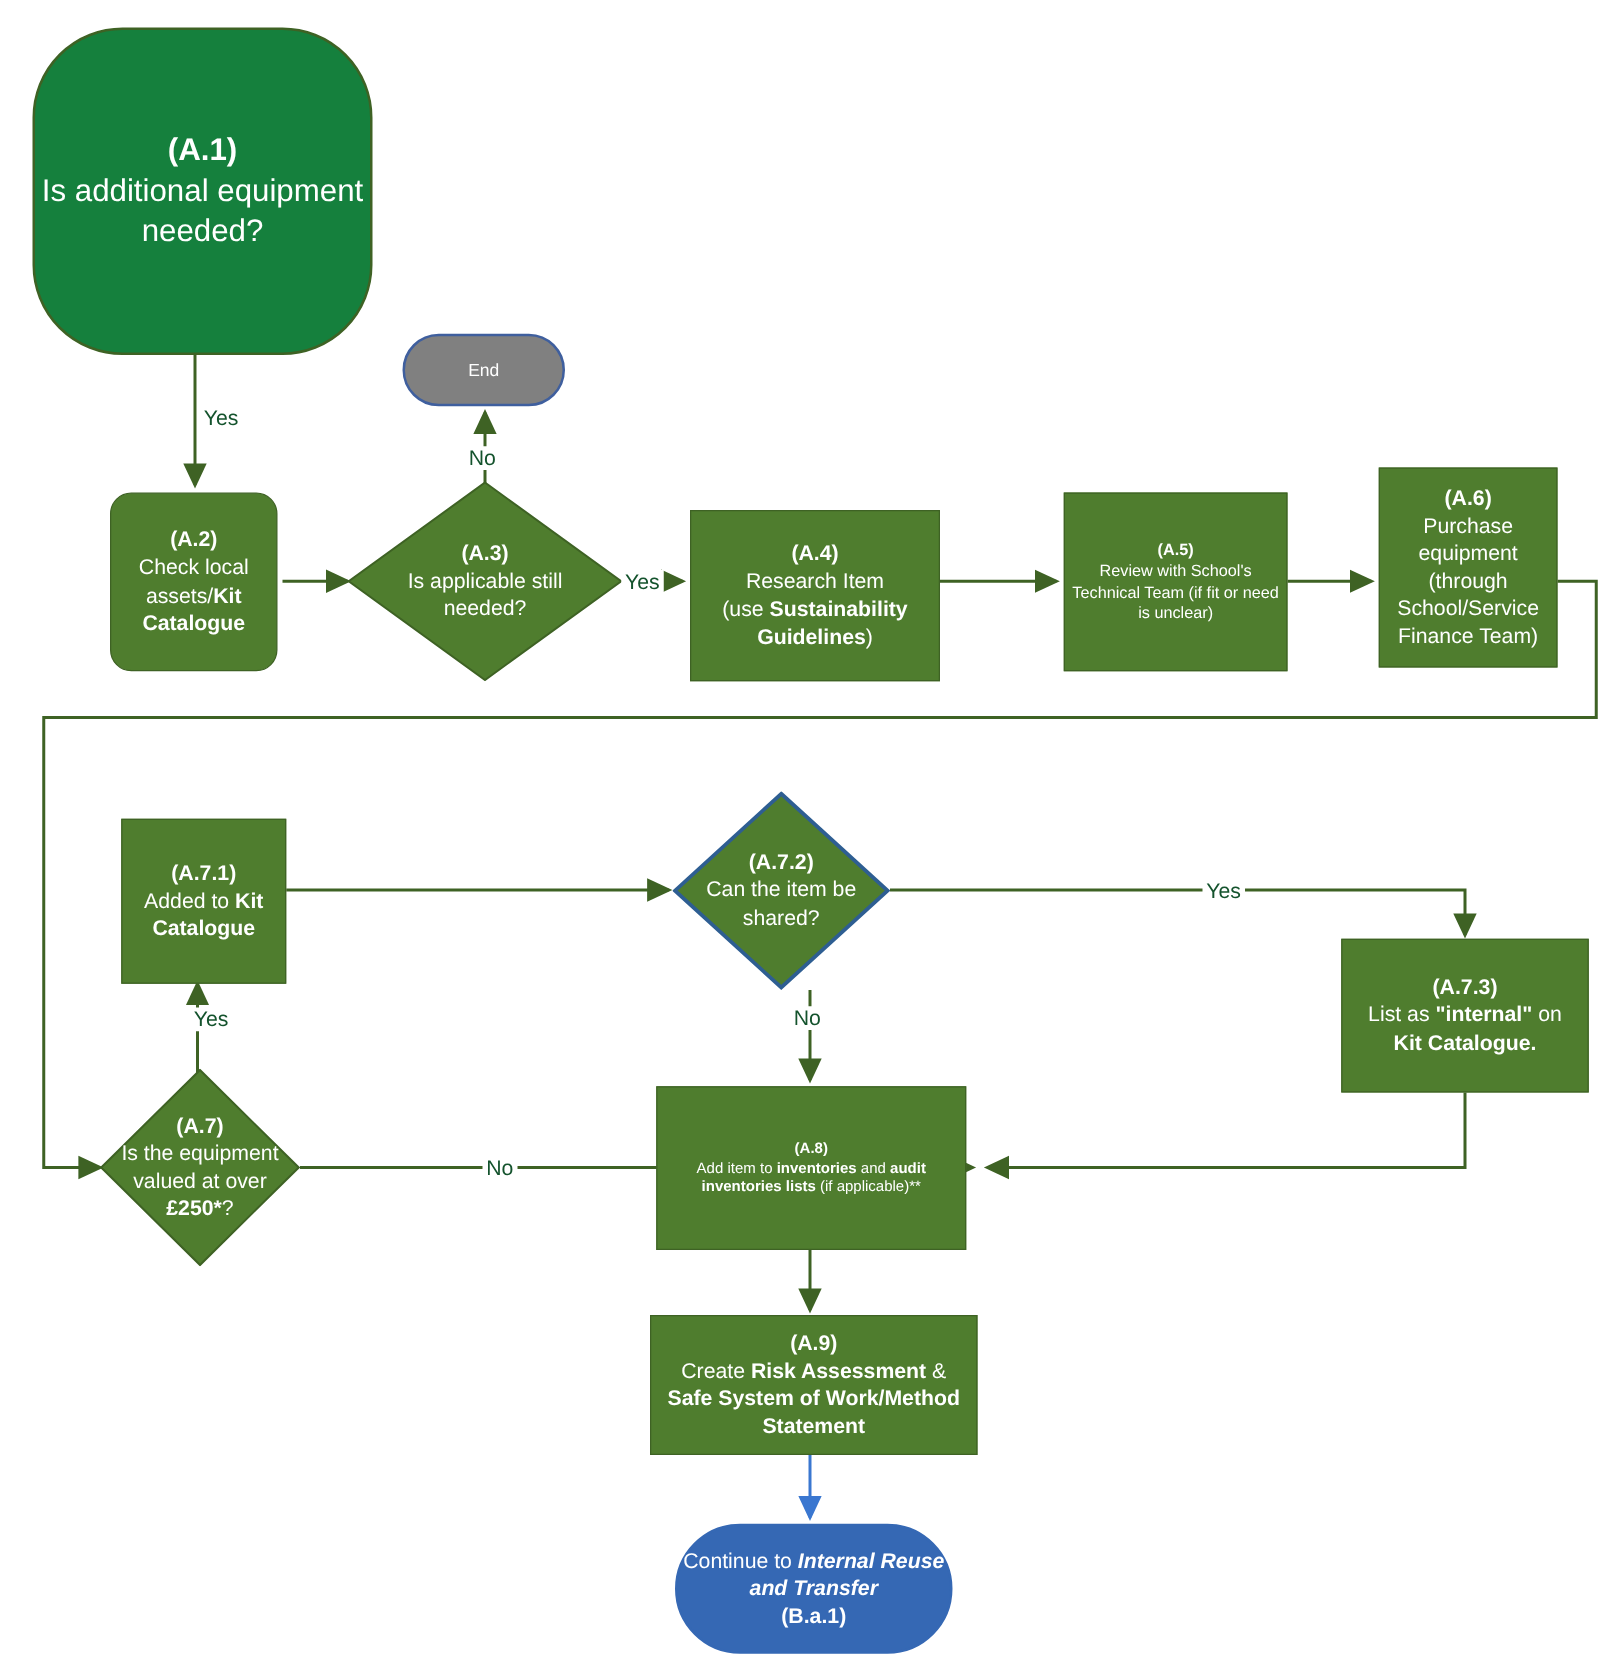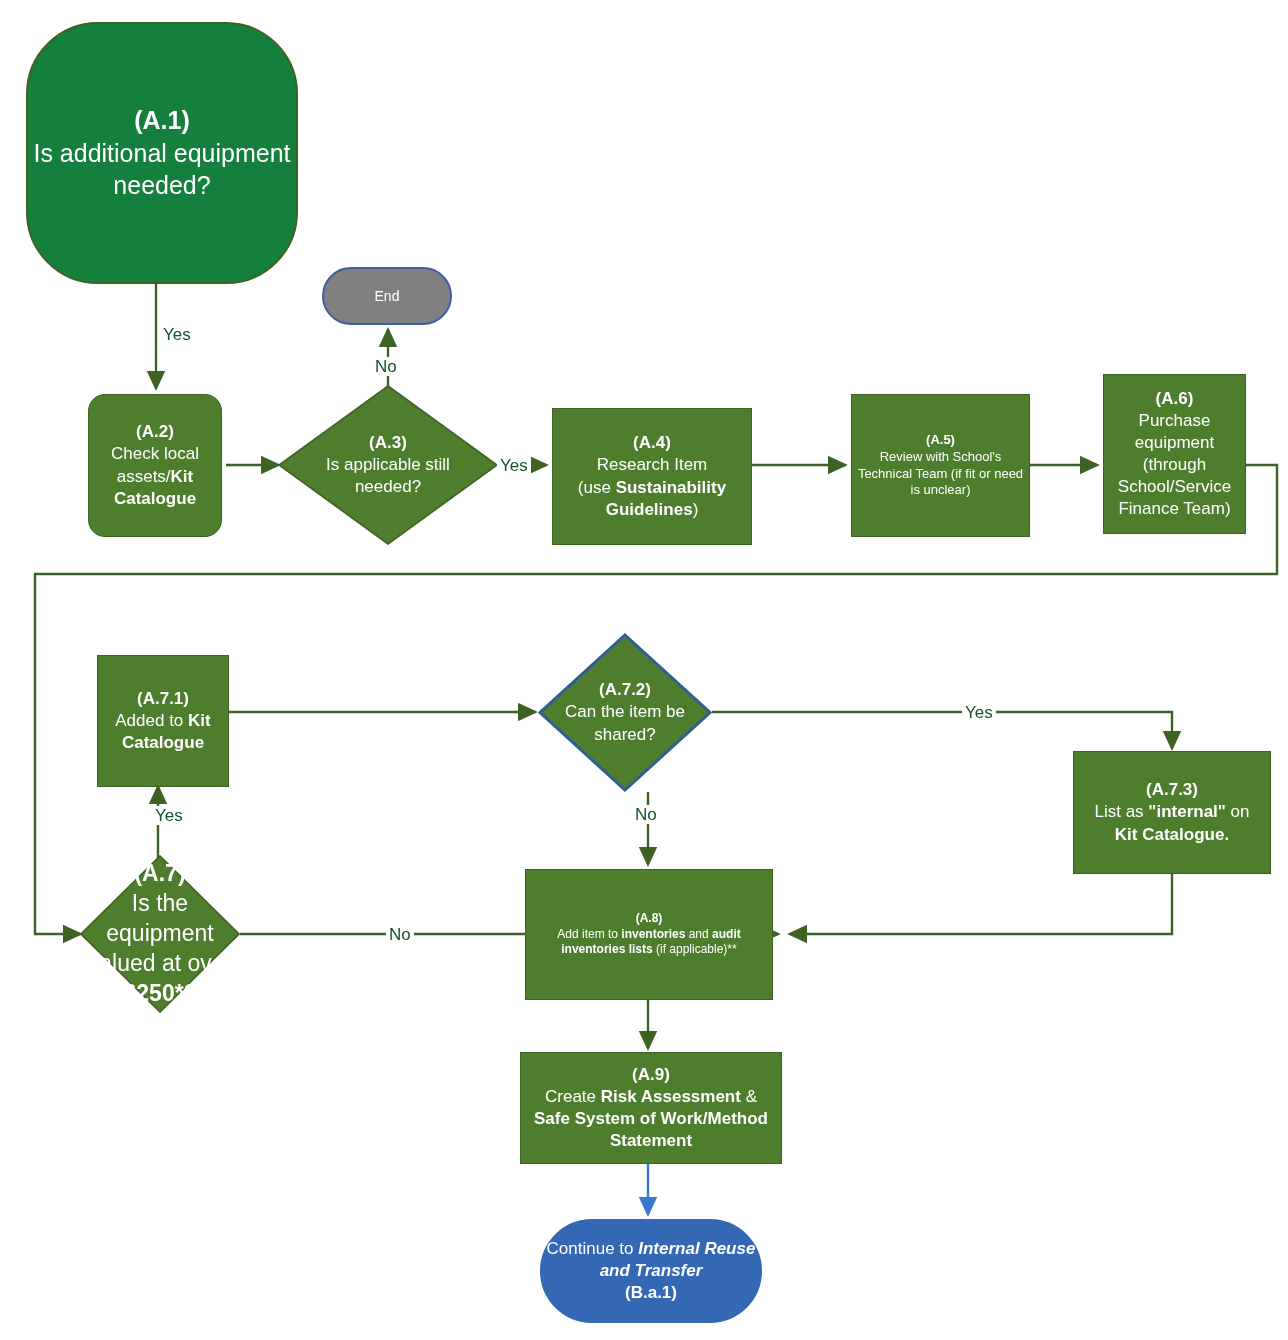--- a/index.html
+++ b/index.html
@@ -225,21 +225,21 @@
       <div style="font-weight:bold;">(A.7.3)</div>
       <div><span>List as </span><b>"internal"</b><span> on</span></div>
       <div><b>Kit Catalogue.</b></div>
     </div>
   </div>
 
   <div class="diamond-wrap" style="left:80px; top:855px; width:160px; height:158px;">
     <svg class="dia" width="160" height="158" viewBox="0 0 160 158">
       <polygon points="80,1 159,79 80,157 1,79" fill="#4F7D2E" stroke="#3E6224" stroke-width="1.6"></polygon>
     </svg>
-    <div class="diamond-label" style="font-size:23px; padding:0 6px;">
+    <div class="diamond-label" style="font-size:17px; padding:0 6px;">
       <div class="txt">
         <div style="font-weight:bold;">(A.7)</div>
         <div>Is the equipment</div>
         <div>valued at over</div>
         <div><b>£250*</b><span>?</span></div>
       </div>
     </div>
   </div>
 
   <div class="node proc" style="left:525px; top:869px; width:248px; height:131px; font-size:12px;">

